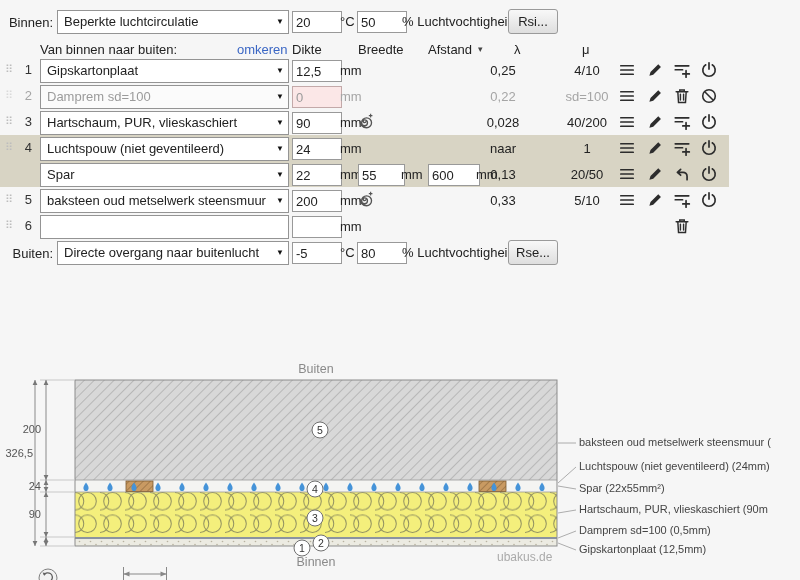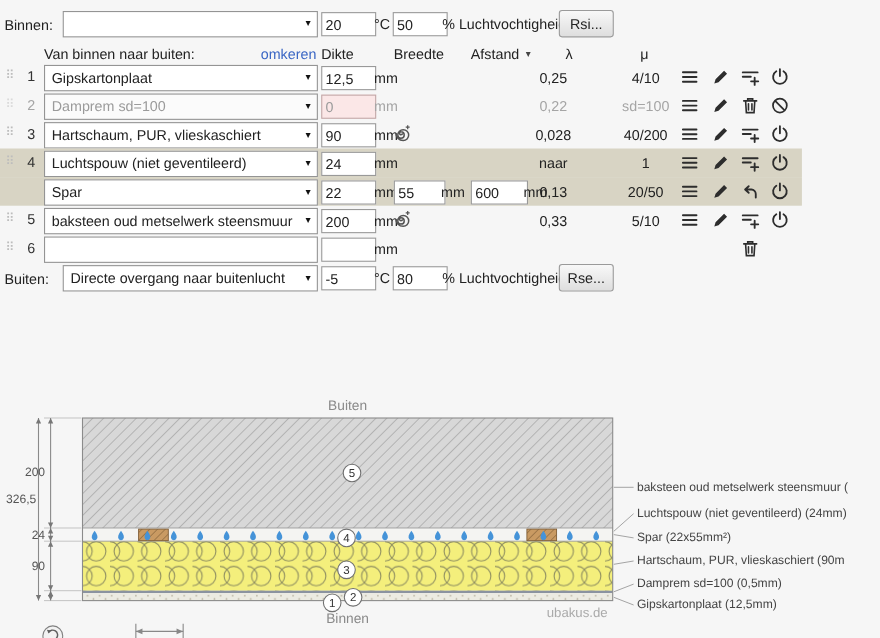--- a/index.html
+++ b/index.html
@@ -25,35 +25,36 @@
   .prop{position:absolute;left:356px;top:3px;width:18px;height:18px}
   .act{position:absolute;top:4px;width:18px;height:18px;cursor:pointer}
   .act svg,.prop svg{width:100%;height:100%}
   .a1{left:618px}.a2{left:646px}.a3{left:673px}.a4{left:700px}
   .dis .num,.dis .unit,.dis .lam,.dis .mu{color:#a5a5a5}
   .dis .txt{color:#9b9b9b}
   .dis .select{background:#fbfbfb}
   .dis .inp{background:#fbe7e7;color:#9b9b9b;border-color:#c3a9a9}
   .dis .drag{color:#dadada}
   .iorow{position:absolute;left:0;width:800px;height:28px}
-  .iolabel{position:absolute;left:4px;top:7px;width:49px;}
+  .iolabel{position:absolute;left:4px;top:7px;width:49px;text-align:right}
   .iorow .select{left:57px;width:230px}
   .btn{position:absolute;left:508px;top:1px;width:50px;height:25px;background:linear-gradient(#f8f8f8,#dedede);
        border:1px solid #9a9a9a;border-radius:3px;font-family:"Liberation Sans",sans-serif;font-size:13px;color:#222;cursor:pointer}
   .hdr{position:absolute;left:0;top:42px;width:800px;height:16px}
   .hdr span{position:absolute;top:0;white-space:nowrap}
   .link{color:#3a66c4;cursor:pointer}
   .sort{font-size:9px;color:#444}
 </style>
 </head>
 <body>
 
 <div class="iorow" style="top:8px">
   <span class="iolabel">Binnen:</span>
   <div class="select">
+    <span class="txt">Beperkte luchtcirculatie</span>
     <span class="arr">▼</span>
   </div>
   <input class="inp thk" value="20" style="">
   <span class="unit">°C</span>
   <input class="inp hum" value="50" style="">
   <span class="unit u-hum">% Luchtvochtigheid</span>
   <button class="btn">Rsi...</button>
 </div>
 
 <div class="hdr">

